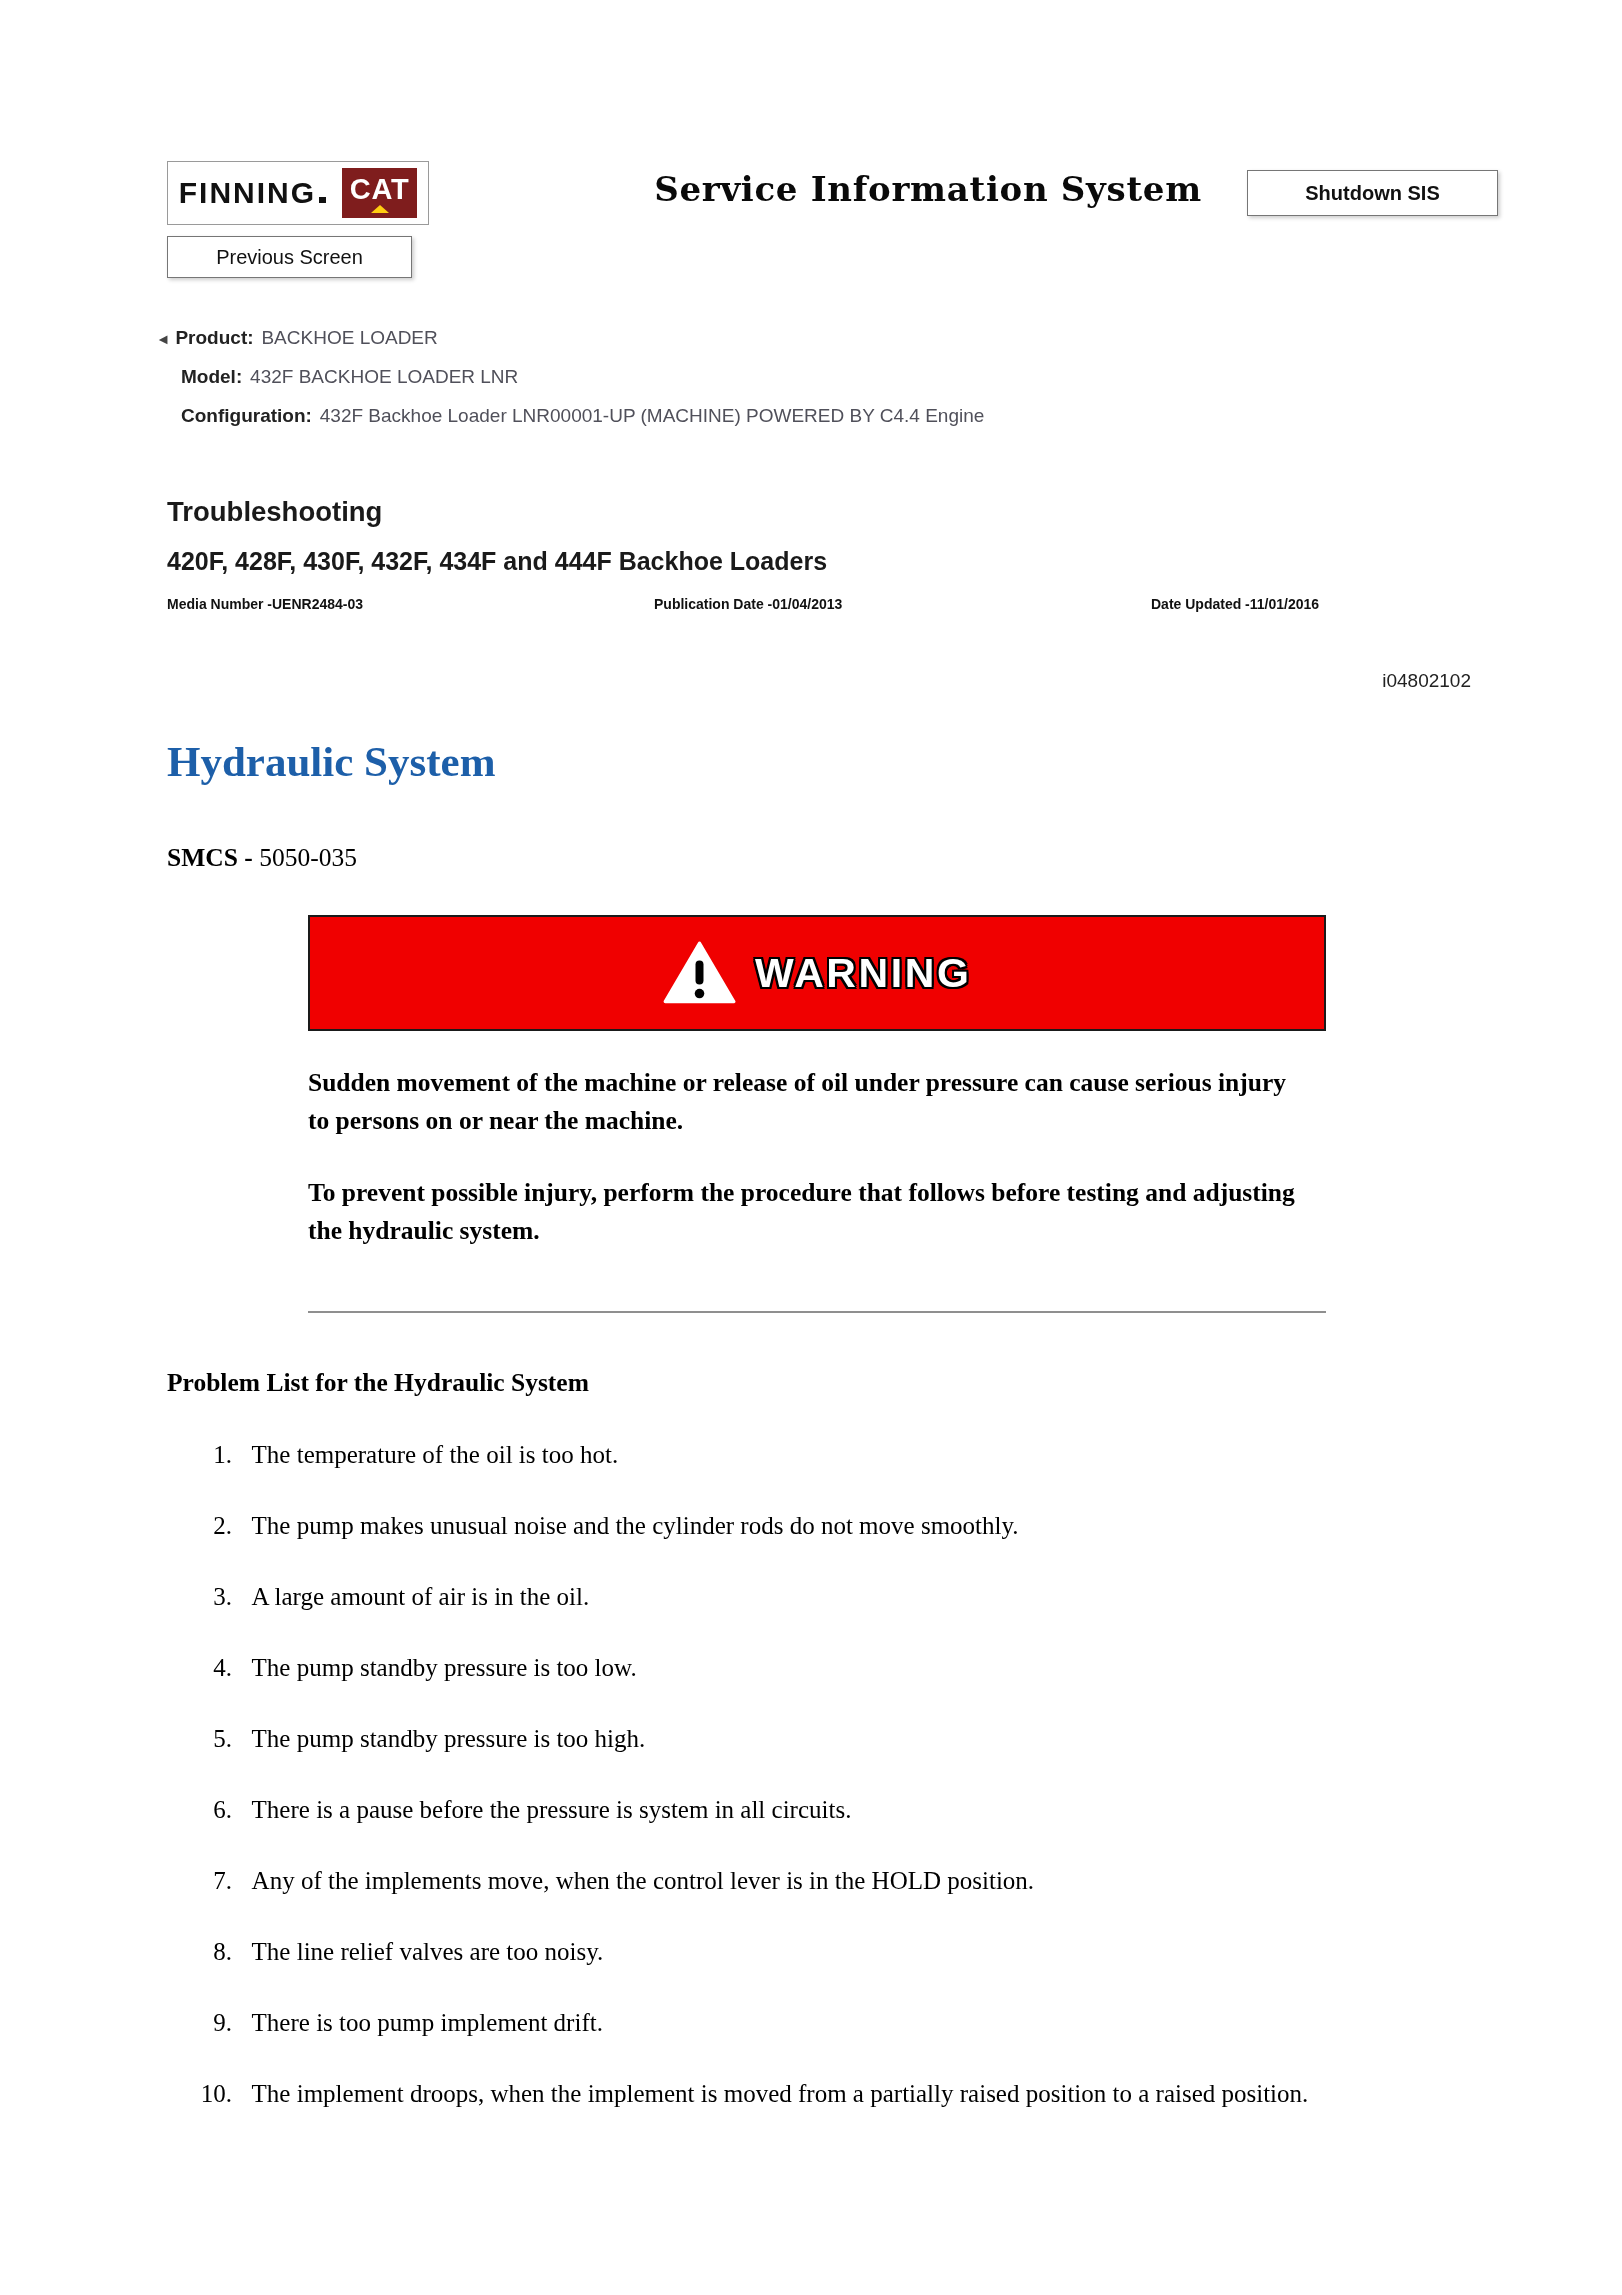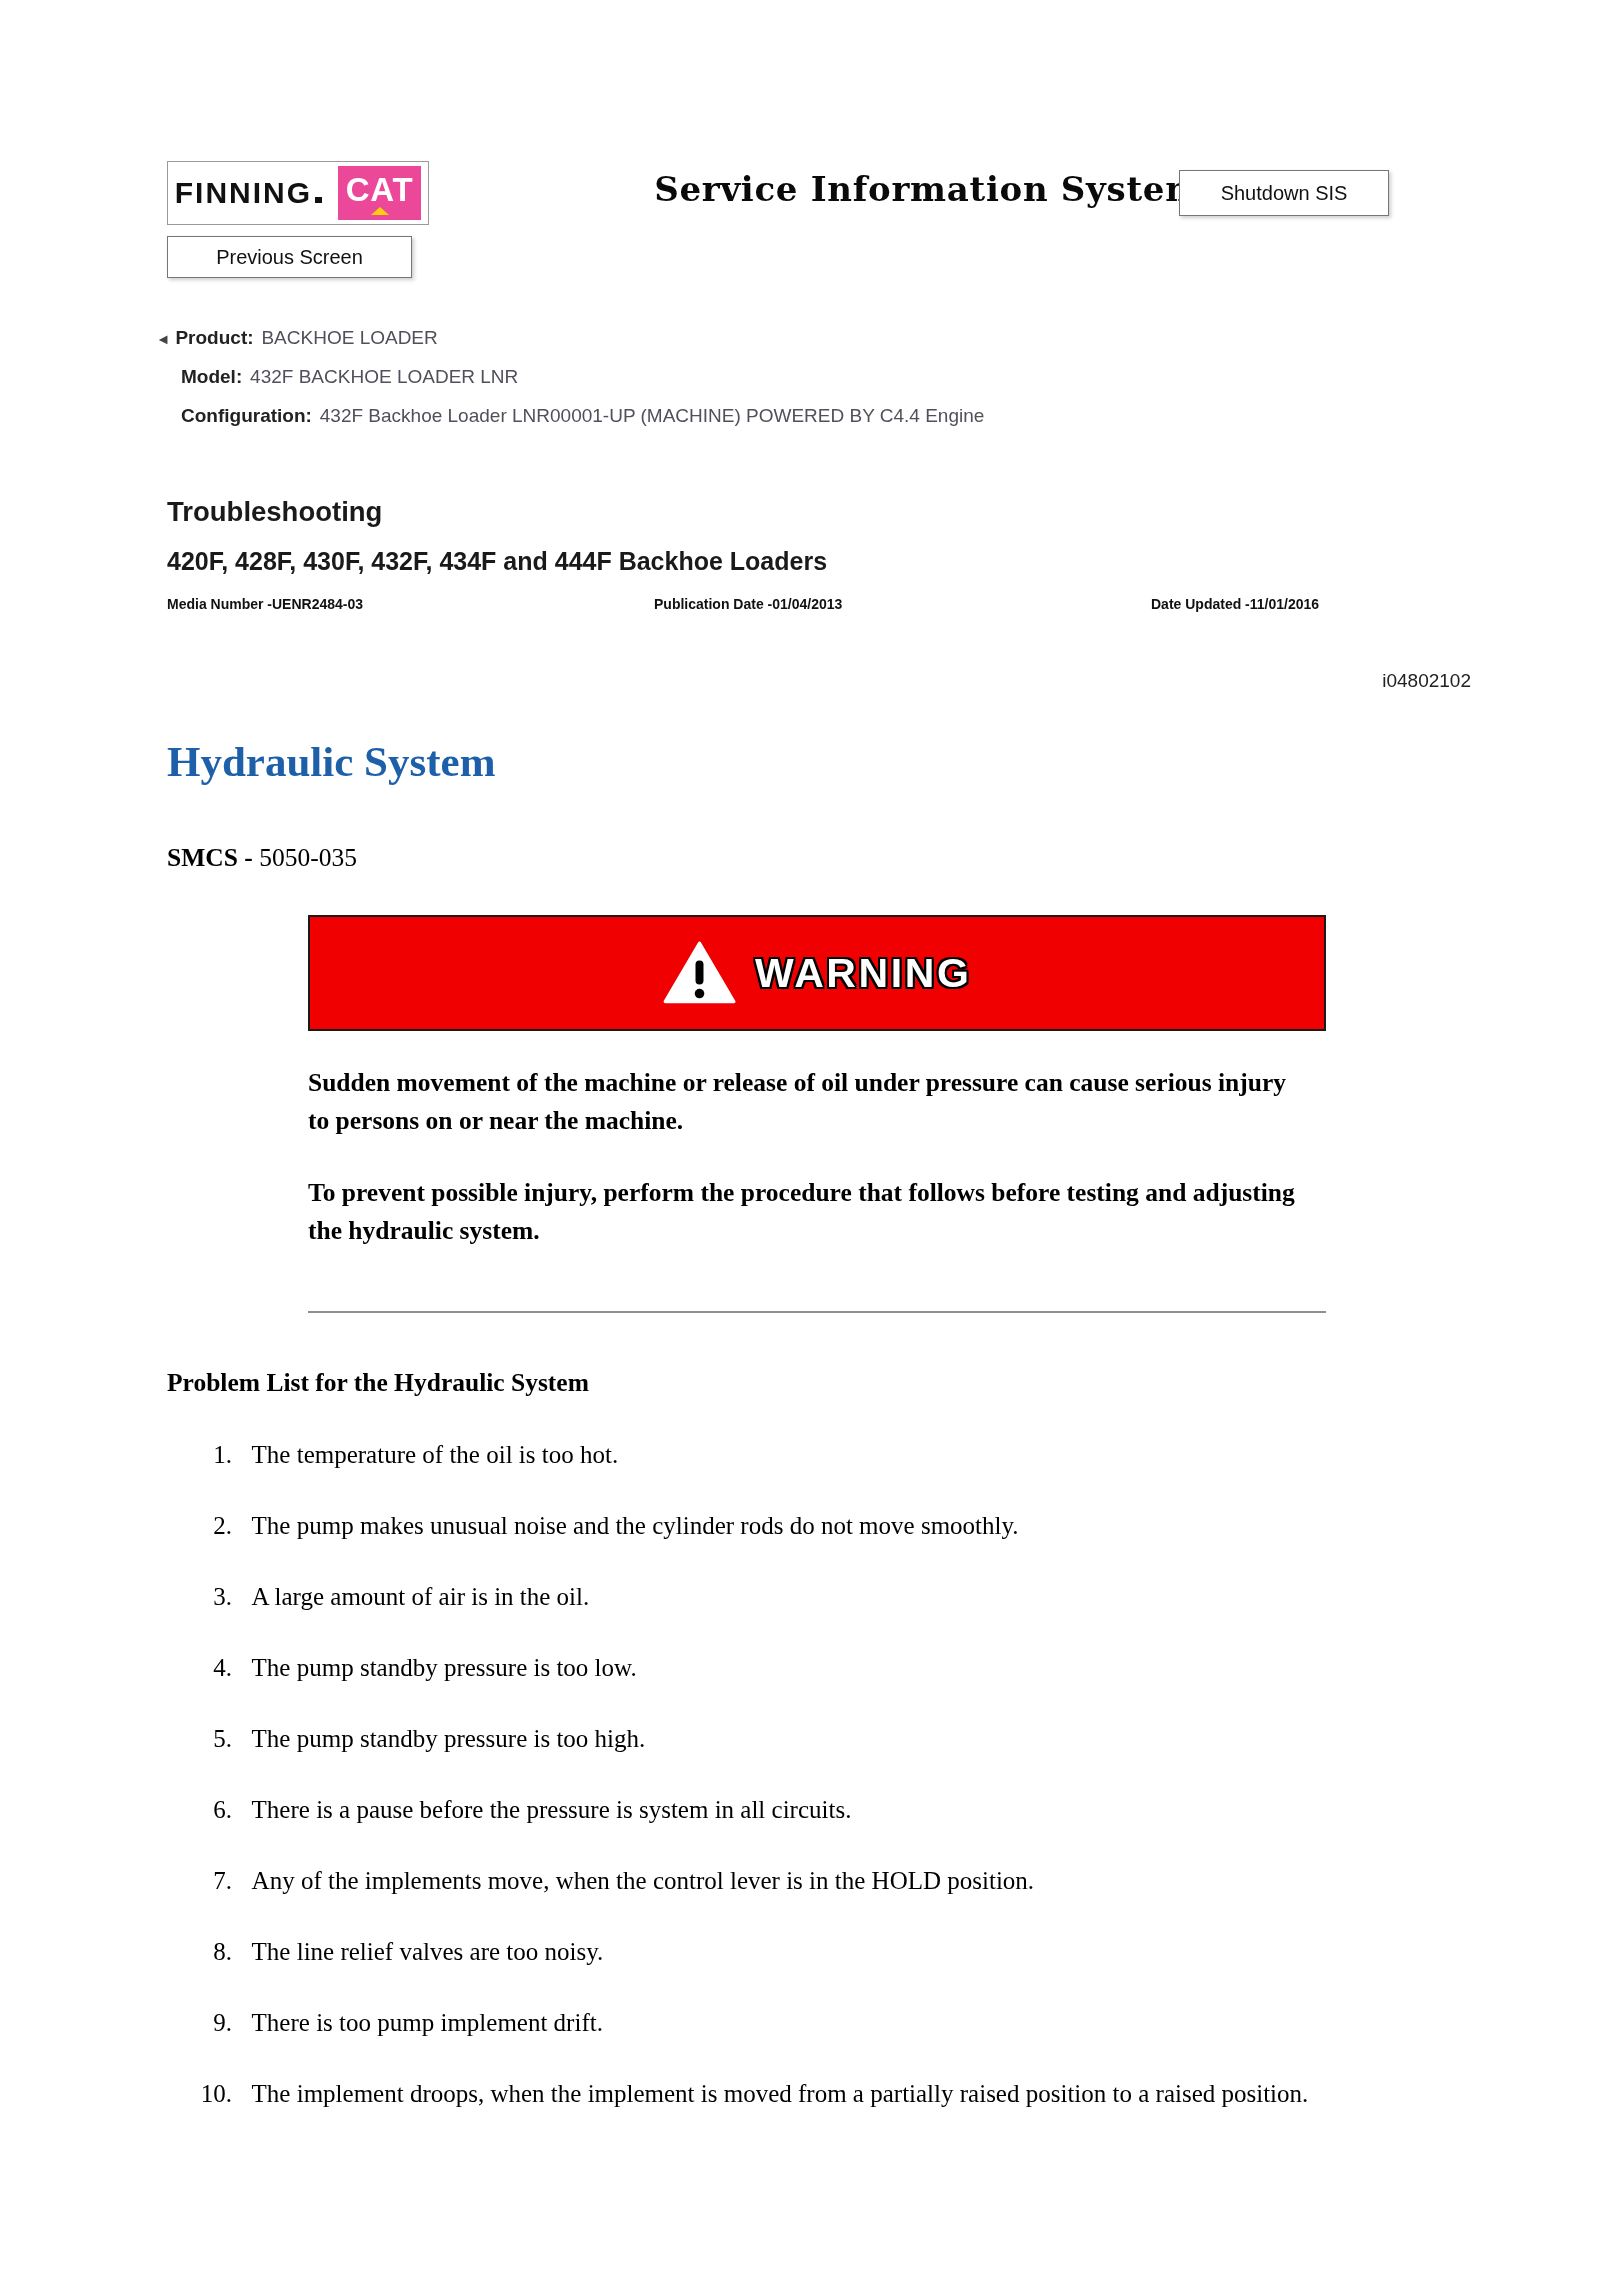--- a/index.html
+++ b/index.html
@@ -6,32 +6,32 @@
   html,body { background:#ffffff; }
   body { width:1623px; height:2295px; position:relative; font-family:"Liberation Serif", serif; color:#000; }
 
   .page { position:relative; width:1623px; height:2295px; background:#fff; overflow:hidden; }
 
   
   .logo { position:absolute; left:167px; top:161px; width:262px; height:64px;
           border:0.7px solid #9a9a9a; display:flex; align-items:center; justify-content:center; gap:16px; background:#fff; }
   .finning-text { font-family:"Liberation Sans", sans-serif; font-weight:900; font-size:30px; letter-spacing:2px; color:#111; }
   .brand-dot { display:inline-block; width:6.5px; height:6.5px; background:#111; margin-left:3.3px; }
-  .cat-box { position:relative; background:#ec4899; color:#fff; font-family:"Liberation Sans", sans-serif;
-             font-weight:900; font-size:33px; line-height:1; padding:6.5px 7.9px 14.4px 7.9px; letter-spacing:0.7px; }
+  .cat-box { position:relative; background:#7f1d1d; color:#fff; font-family:"Liberation Sans", sans-serif;
+             font-weight:900; font-size:29px; line-height:1; padding:6.5px 7.9px 14.4px 7.9px; letter-spacing:0.7px; }
   .cat-tri { position:absolute; left:50%; transform:translateX(-50%); bottom:4.6px; width:0; height:0;
              border-left:9.2px solid transparent; border-right:9.2px solid transparent; border-bottom:8.5px solid #ffcd11; }
 
   .sis-title { position:absolute; left:928px; top:169px; transform:translateX(-50%);
                font-family:"DejaVu Serif", serif; font-weight:bold; font-size:34px; letter-spacing:0.7px; color:#0a0a0a; white-space:nowrap; }
 
   .btn { position:absolute; background:#fff; border:1.3px solid #767676; box-shadow:2px 2px 3.9px rgba(0,0,0,0.2);
          font-family:"Liberation Sans", sans-serif; font-size:20px; color:#111;
          display:flex; align-items:center; justify-content:center; cursor:pointer; }
-  .btn-shutdown { left:1179px; top:170px; width:210px; height:46px; }
+  .btn-shutdown { left:1247px; top:170px; width:251px; height:46px;font-weight:bold; }
   .btn-previous { left:167px; top:236px; width:245px; height:42px; }
 
   
   .product-block { position:absolute; left:156px; top:327px; font-family:"Liberation Sans", sans-serif; font-size:19px; }
   .product-row { display:flex; align-items:baseline; height:39px; }
   .product-row .indent { padding-left:25px; }
   .nav-arrow { font-size:14.4px; color:#444; margin-right:5.2px; }
   .p-label { font-weight:bold; color:#222; margin-right:7.9px; }
   .p-value { color:#50505a; }
 

